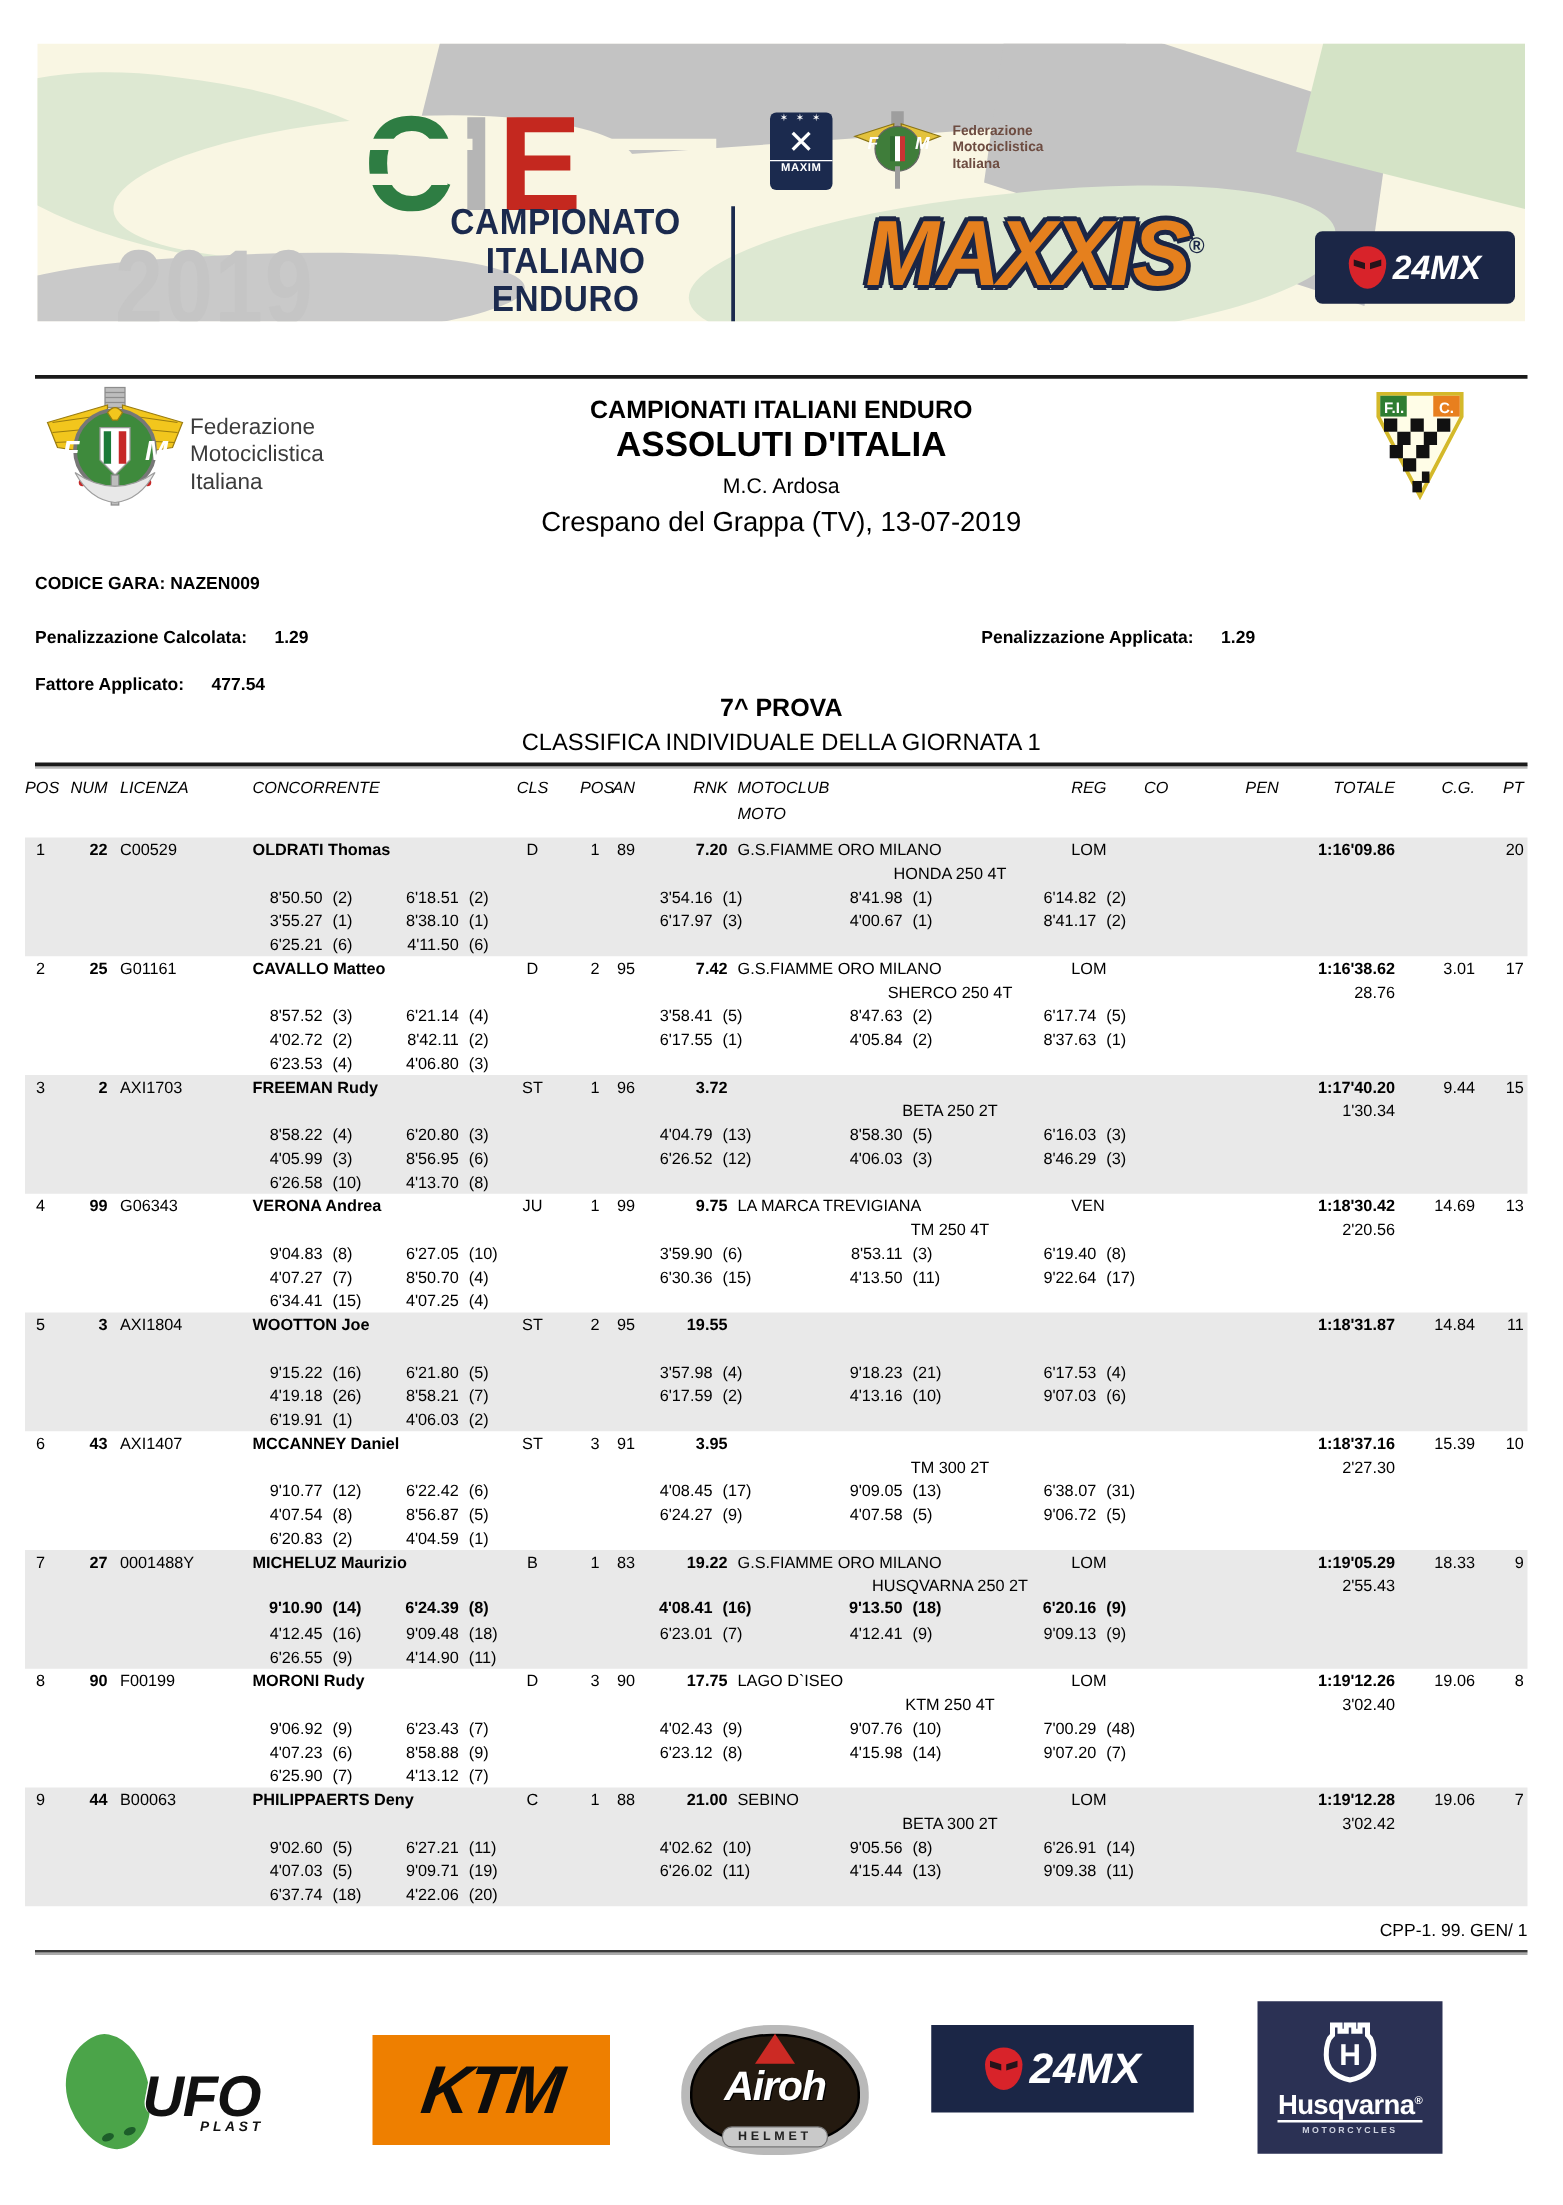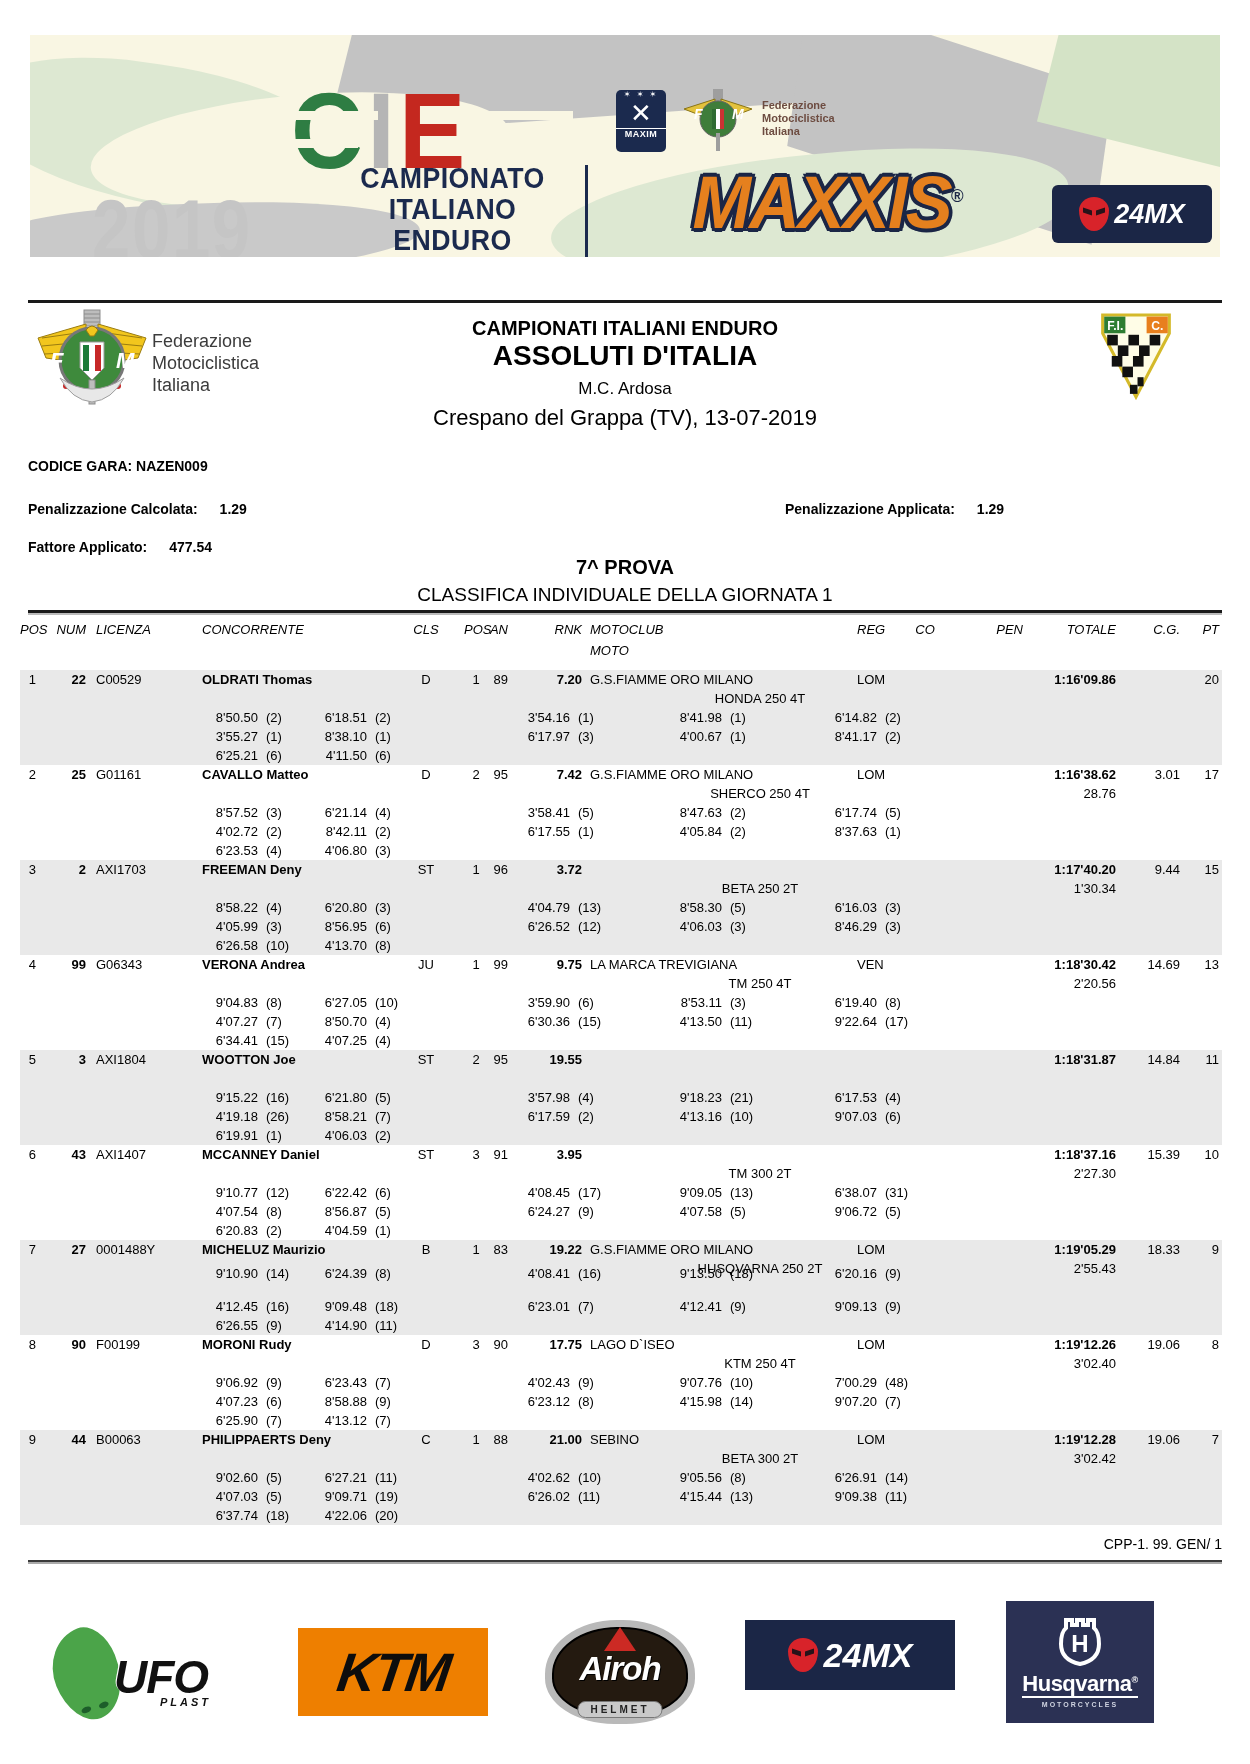--- a/index.html
+++ b/index.html
@@ -343,21 +343,21 @@
         <div class="subrow" style="top: 76px;">
           <span class="tcell tc-0"><span class="tv">6'23.53</span><span class="tr">(4)</span></span>
           <span class="tcell tc-1"><span class="tv">4'06.80</span><span class="tr">(3)</span></span>
         </div>
       </div>
       <div class="rider-block shaded" style="top: 860px;">
         <div class="subrow" style="top: 0px;">
           <span class="cell c-pos">3</span>
           <span class="cell c-num">2</span>
           <span class="cell c-lic">AXI1703</span>
-          <span class="cell c-name">FREEMAN Deny</span>
+          <span class="cell c-name">FREEMAN Rudy</span>
           <span class="cell c-cls">ST</span>
           <span class="cell c-pos2">1</span>
           <span class="cell c-an">96</span>
           <span class="cell c-rnk">3.72</span>
           <span class="cell c-club"></span>
           <span class="cell c-reg"></span>
           <span class="cell c-co"></span>
           <span class="cell c-pen"></span>
           <span class="cell c-tot">1:17'40.20</span>
           <span class="cell c-cg">9.44</span>
@@ -520,21 +520,21 @@
           <span class="cell c-co"></span>
           <span class="cell c-pen"></span>
           <span class="cell c-tot">1:19'05.29</span>
           <span class="cell c-cg">18.33</span>
           <span class="cell c-pt">9</span>
         </div>
         <div class="subrow" style="top: 19px;">
           <span class="cell c-moto">HUSQVARNA 250 2T</span>
           <span class="cell c-gap">2'55.43</span>
         </div>
-        <div class="subrow" style="top: 24px;">
+        <div class="subrow" style="top: 36px; font-weight: bold;">
           <span class="tcell tc-0"><span class="tv">9'10.90</span><span class="tr">(14)</span></span>
           <span class="tcell tc-1"><span class="tv">6'24.39</span><span class="tr">(8)</span></span>
           <span class="tcell tc-2"><span class="tv">4'08.41</span><span class="tr">(16)</span></span>
           <span class="tcell tc-3"><span class="tv">9'13.50</span><span class="tr">(18)</span></span>
           <span class="tcell tc-4"><span class="tv">6'20.16</span><span class="tr">(9)</span></span>
         </div>
         <div class="subrow" style="top: 57px;">
           <span class="tcell tc-0"><span class="tv">4'12.45</span><span class="tr">(16)</span></span>
           <span class="tcell tc-1"><span class="tv">9'09.48</span><span class="tr">(18)</span></span>
           <span class="tcell tc-2"><span class="tv">6'23.01</span><span class="tr">(7)</span></span>

